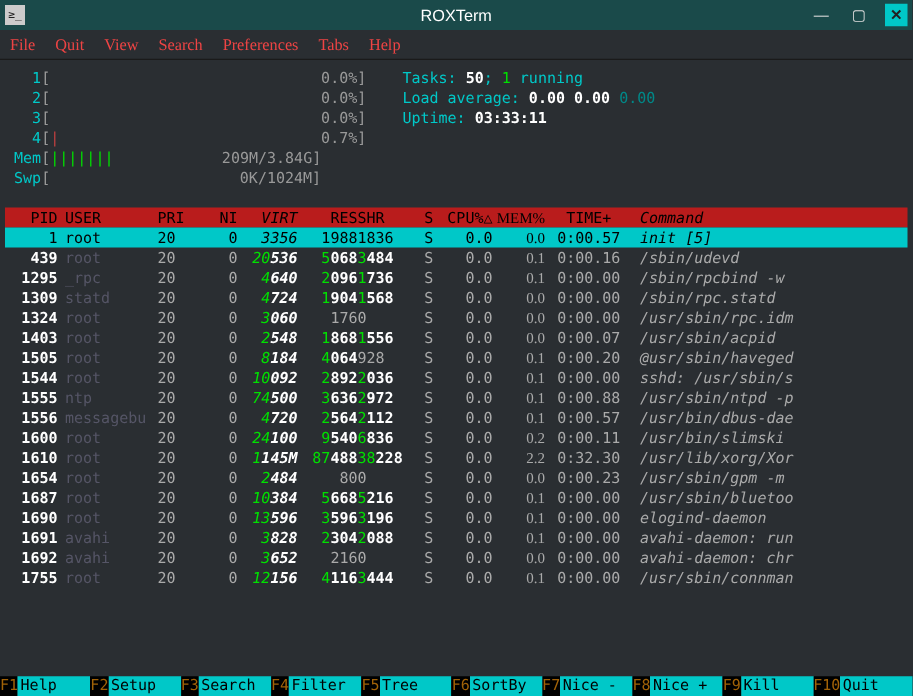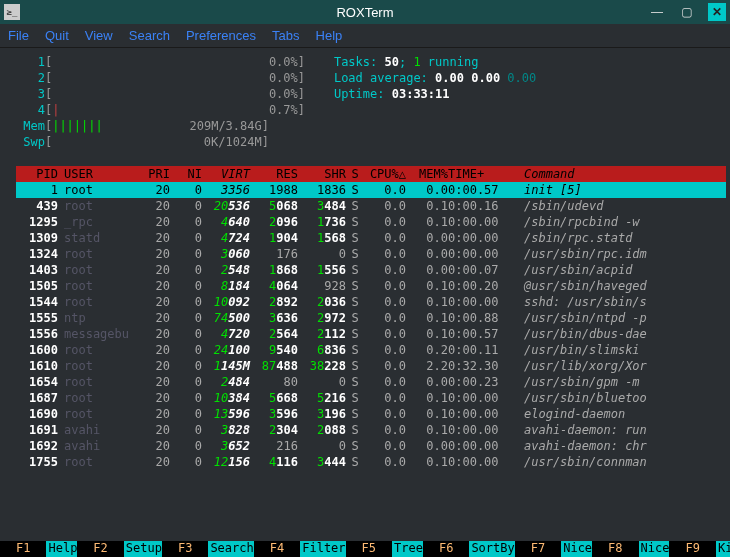--- a/index.html
+++ b/index.html
@@ -49,59 +49,58 @@
 .win-btn.close { background: #00c8c8; color: #222; font-weight: bold; }
 .menubar {
   height: 24px;
   background: #2a2e32;
   display: flex;
   align-items: center;
   padding: 0 8px;
   gap: 16px;
   border-bottom: 1px solid #1a1a1a;
 }
-.menu-item { color: #3b82f6; font-family: Liberation Sans, sans-serif; font-size: 13px; cursor: pointer; }
+.menu-item { color: #ef4444; font-family: Liberation Serif, serif; font-size: 13px; cursor: pointer; }
 .term {
   padding: 6px 4px 0 4px;
   line-height: 16px;
   white-space: pre;
-  margin-left: 12px;
 }
 .cyan { color: #00c8c8; }
 .green { color: #00e000; }
 .white { color: #ffffff; font-weight: bold; }
 .gray { color: #999; }
 .dim-cyan { color: #008888; }
 .dim { color: #556; }
 .header-row { background: #b91c1c; color: #000; }
 .cursor-row { background: #00c8c8; color: #000; }
 .shrink { color: #c04040; }
 .fnbar {
   position: absolute;
   bottom: 0;
   left: 0;
   right: 0;
   height: 16px;
   display: flex;
   font-size: 12px;
 }
-.fn-key { color: #fdba74; background: #000; padding: 0 16px; }
+.fn-key { color: #a16207; background: #000; padding: 0 0; }
 .fn-lbl { background: #00c8c8; color: #000; flex: 1; text-align: left; padding-left: 2px; }
 .row { display: flex; }
 .c-pid { width: 42px; text-align: right; }
 .c-user { width: 80px; padding-left: 6px; }
-.c-pri { width: 32px; text-align: right; }
+.c-pri { width: 32px; text-align: left; }
 .c-ni { width: 32px; text-align: right; }
 .c-virt { width: 48px; text-align: right; font-style: italic; }
 .c-res { width: 48px; text-align: right; }
-.c-shr { width: 48px; text-align: right; }
+.c-shr { width: 48px; text-align: left; }
 .c-s { width: 18px; text-align: center; }
 .c-cpu { width: 42px; text-align: right; }
-.c-mem { width: 42px; text-align: right; }
-.c-time { width: 70px; text-align: left; }
+.c-mem { width: 42px; text-align: right; font-family: Liberation Serif, serif; }
+.c-time { width: 70px; text-align: center; }
 .c-cmd { flex: 1; padding-left: 6px; overflow: hidden; font-style: italic; }
 </style>
 </head>
 <body>
 
 <div class="titlebar">
   <div class="title-icon">≥_</div>
   <div class="title-text">ROXTerm</div>
   <div class="window-controls">
     <div class="win-btn">—</div>

